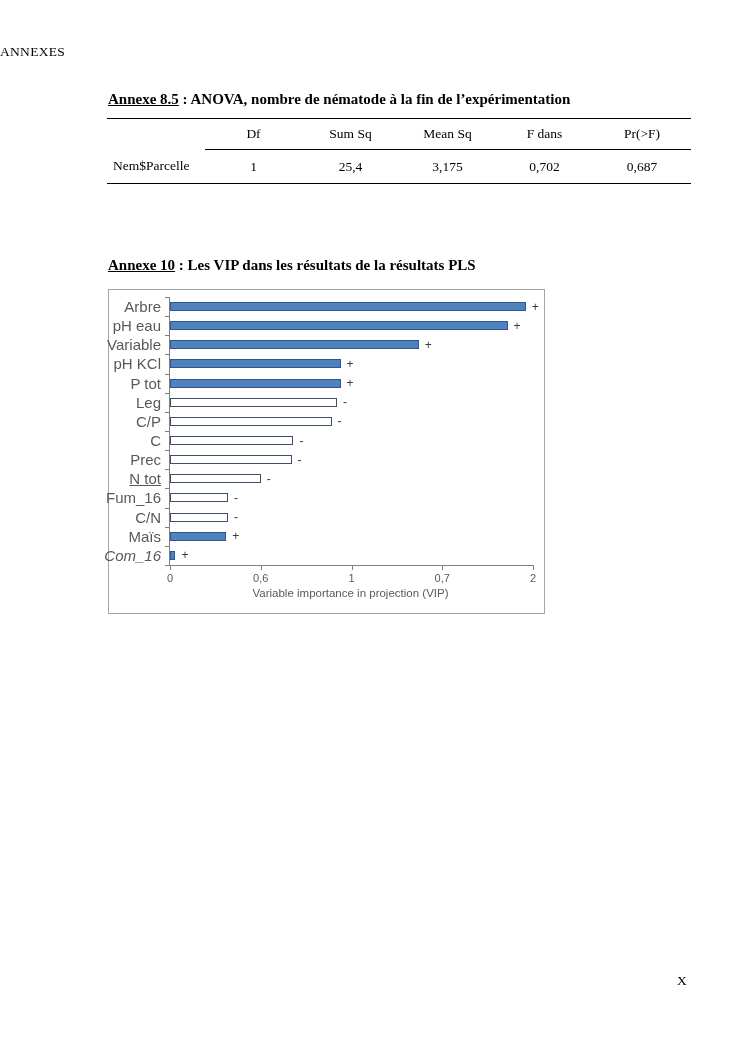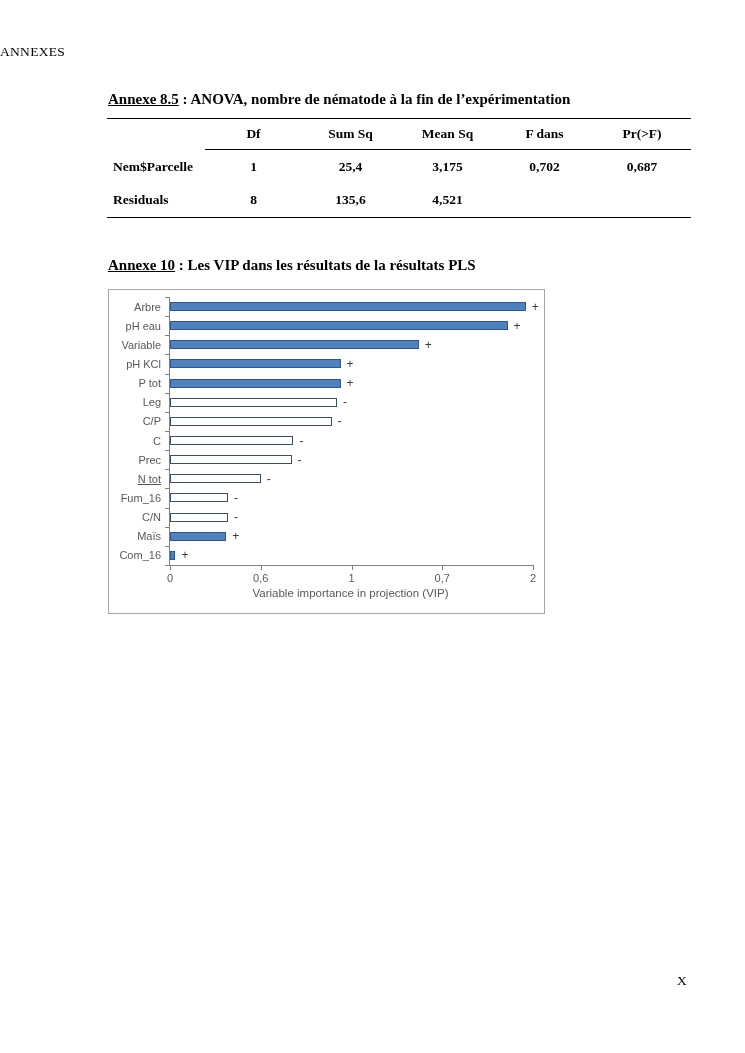--- a/index.html
+++ b/index.html
@@ -44,21 +44,21 @@
     top: 118px;
     left: 107px;
     width: 584px;
     border-collapse: collapse;
     border-top: 1.5px solid #000;
     border-bottom: 1.5px solid #000;
     font-size: 13.5px;
     table-layout: fixed;
   }
   .anova th, .anova td {
-    font-weight: bold;
+    font-weight: normal;
     text-align: center;
     padding: 0;
     vertical-align: middle;
   }
   .anova thead tr { height: 31px; }
   .anova tbody tr { height: 34px; }
   .anova th.data-col { border-bottom: 1px solid #000; }
   .anova .rowlabel { text-align: left; padding-left: 6px; }
 
   
@@ -77,21 +77,21 @@
   .labels {
     position: absolute;
     left: 0;
     top: 7px;
     width: 52px;
   }
   .clabel {
     display: flex;
     align-items: center;
     justify-content: flex-end;
-    font-size: 11px;
+    font-size: 15px;
     white-space: nowrap;
   }
   .plot {
     position: absolute;
     left: 60px;
     top: 7px;
     width: 363px;
     height: 268px;
     border-left: 1px solid #808080;
     border-bottom: 1px solid #808080;
@@ -180,49 +180,41 @@
     </thead>
     <tbody>
         <tr>
           <td class="rowlabel">Nem$Parcelle</td>
           <td>1</td>
           <td>25,4</td>
           <td>3,175</td>
           <td>0,702</td>
           <td>0,687</td>
         </tr>
-        <tr>
-          <td class="rowlabel">Residuals</td>
-          <td>8</td>
-          <td>135,6</td>
-          <td>4,521</td>
-          <td></td>
-          <td></td>
-        </tr>
       </tbody>
   </table>
 
   <h1 class="sect-title t2"><span class="u">Annexe 10</span><span> : Les VIP dans les résultats de la résultats PLS</span></h1>
 
   <div class="chart">
     <div class="labels">
         <div class="clabel" style="height: 19.1429px;">Arbre</div>
         <div class="clabel" style="height: 19.1429px;">pH eau</div>
         <div class="clabel" style="height: 19.1429px;">Variable</div>
         <div class="clabel" style="height: 19.1429px;">pH KCl</div>
         <div class="clabel" style="height: 19.1429px;">P tot</div>
         <div class="clabel" style="height: 19.1429px;">Leg</div>
         <div class="clabel" style="height: 19.1429px;">C/P</div>
         <div class="clabel" style="height: 19.1429px;">C</div>
         <div class="clabel" style="height: 19.1429px;">Prec</div>
         <div class="clabel" style="height: 19.1429px; text-decoration: underline;">N tot</div>
         <div class="clabel" style="height: 19.1429px;">Fum_16</div>
         <div class="clabel" style="height: 19.1429px;">C/N</div>
         <div class="clabel" style="height: 19.1429px;">Maïs</div>
-        <div class="clabel" style="height: 19.1429px;">Com_16</div>
+        <div class="clabel" style="height: 19.1429px; font-style: italic;">Com_16</div>
       </div>
     <div class="plot">
         <div class="crow" style="height: 19.1429px;">
           <div class="cbar filled" style="width: 98%;"></div>
           <span class="csign">+</span>
         </div>
         <div class="crow" style="height: 19.1429px;">
           <div class="cbar filled" style="width: 93%;"></div>
           <span class="csign">+</span>
         </div>

